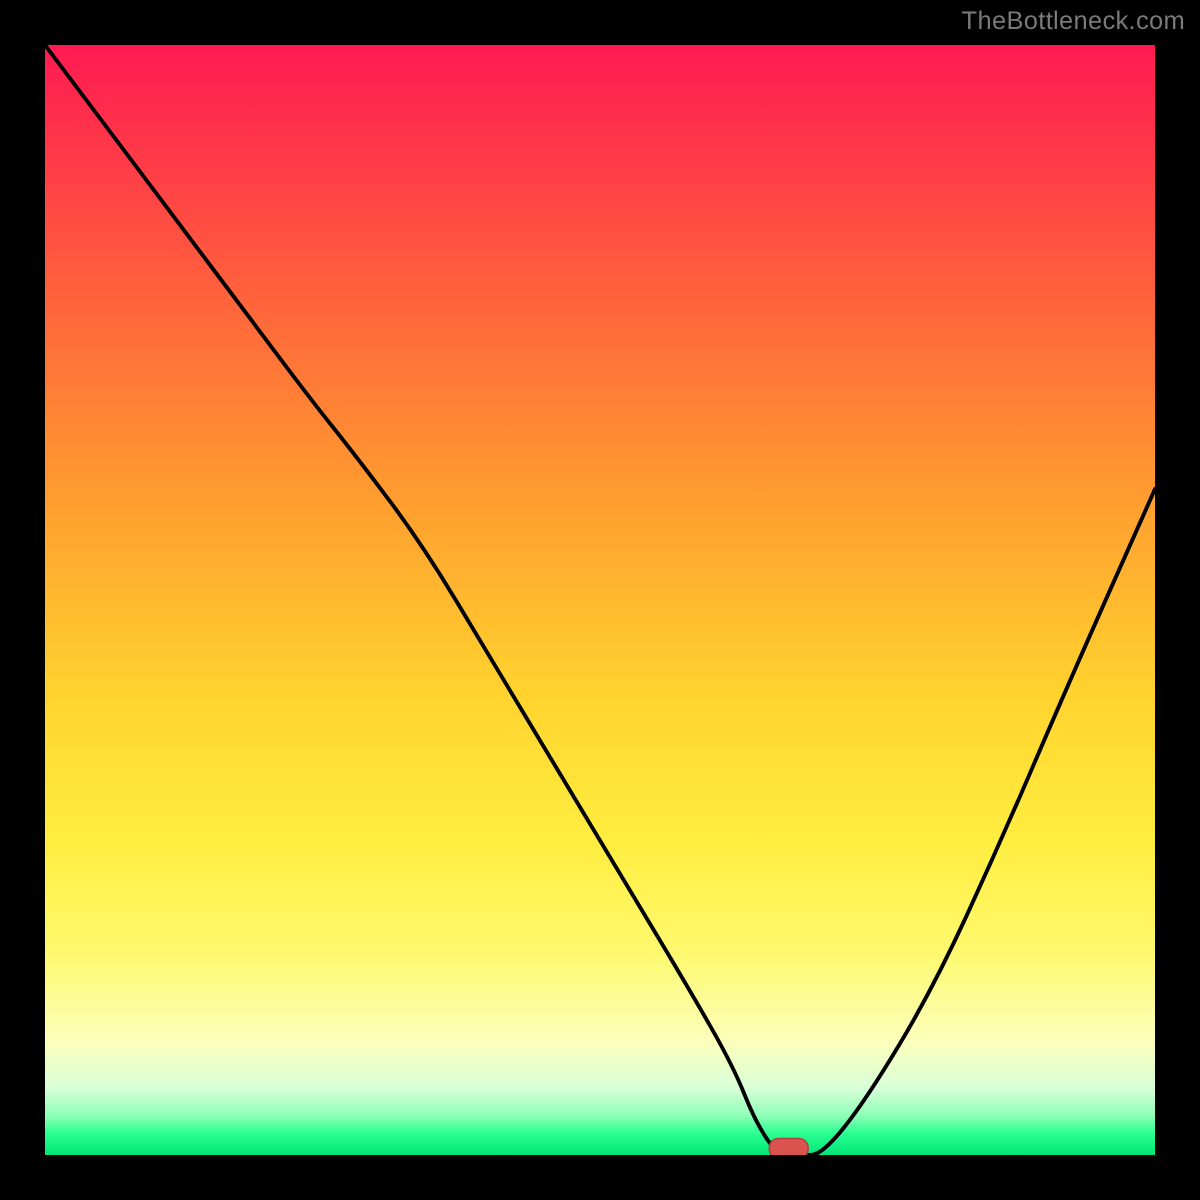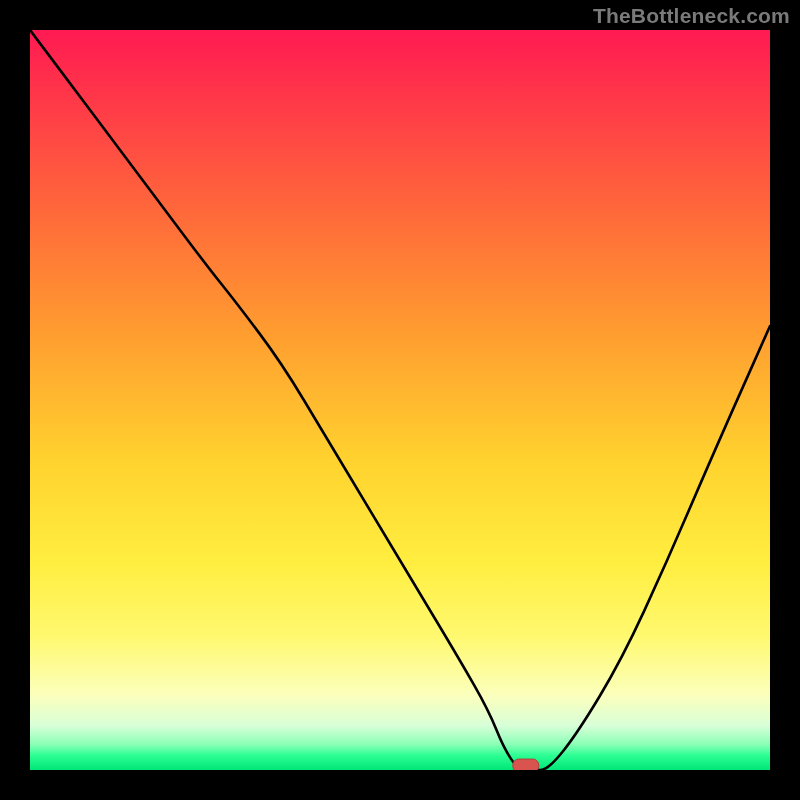--- a/index.html
+++ b/index.html
@@ -14,22 +14,22 @@
     position: relative;
     width: 800px;
     height: 800px;
     background: #000;
   }
   .watermark {
     position: absolute;
     top: 4px;
     right: 10px;
     color: #7a7a7a;
-    font-size: 21px;
-    font-weight: 700;
+    font-size: 17px;
+    font-weight: 400;
     letter-spacing: 0.2px;
     z-index: 10;
   }
   .plot-area {
     position: absolute;
     left: 30px;
     top: 30px;
     width: 740px;
     height: 740px;
     overflow: hidden;

